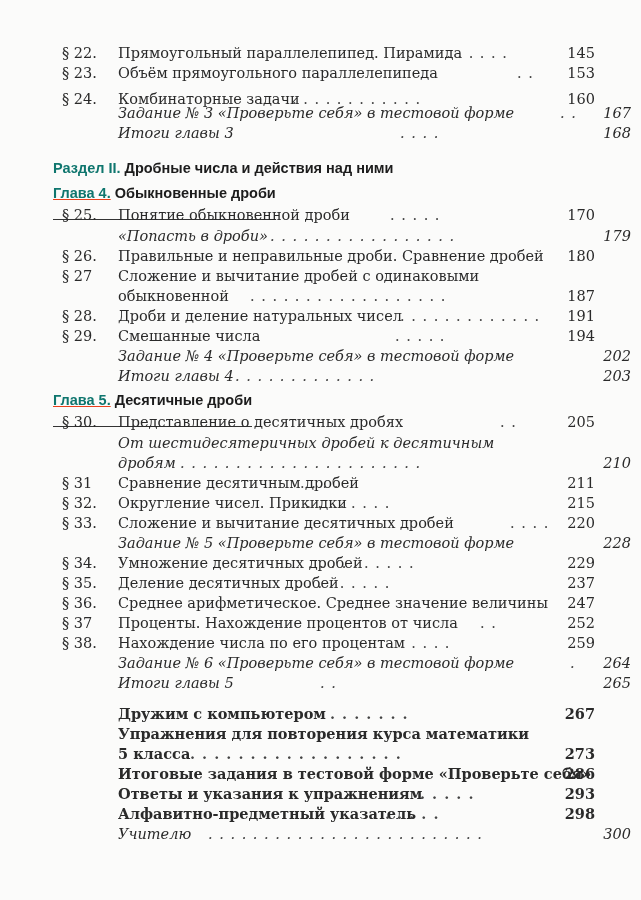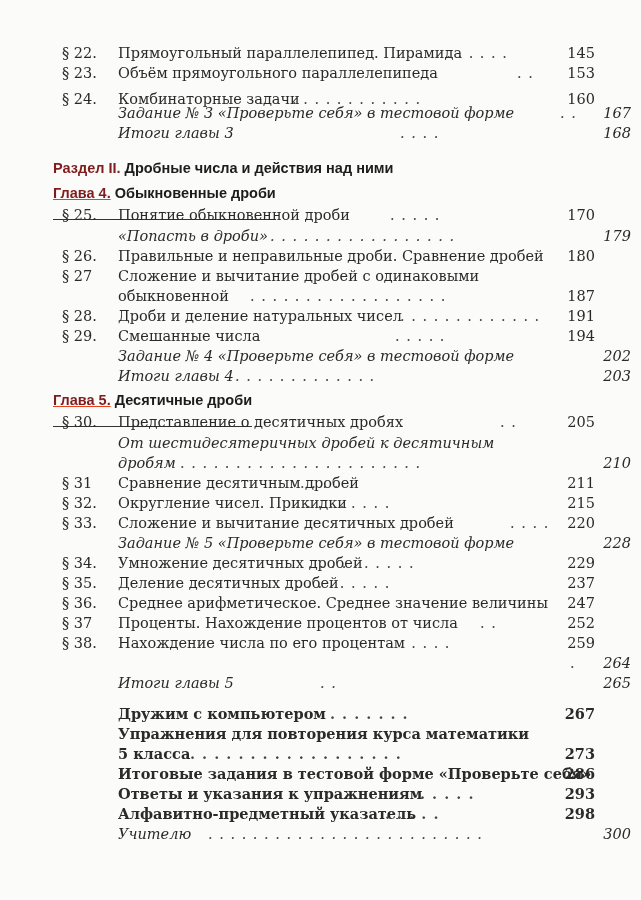--- a/index.html
+++ b/index.html
@@ -18,21 +18,21 @@
     .num { position: absolute; left: 62px; }
     .title { position: absolute; left: 118px; }
     .page-no { position: absolute; right: 46px; }
     .dots { position: absolute; color: #444; letter-spacing: 1px; }
     .italic { font-style: italic; padding-left: 36px; }
     .bold { font-weight: bold; }
     .heading {
       position: absolute; left: 53px; font-family: "Liberation Sans", "DejaVu Sans", sans-serif;
       font-weight: bold; font-size: 14.5px; line-height: 20px; white-space: nowrap; color: #1c1c1c;
     }
-    .heading .red { color: #7f1d1d; }
+    .heading .red { color: #0f766e; }
     .heading.chapter { border-bottom: 1.5px solid #333; padding-bottom: 16px; }
     .heading.chapter .red { text-decoration: underline; text-decoration-color: #e8401c; }
   </style>
 </head>
 <body>
 
 <div class="page">
 
   <div class="row" style="top:42px">
     <span class="num">§ 22.</span>
@@ -185,20 +185,21 @@
     <span class="dots" style="left:480px">.      .</span>
     <span class="page-no">252</span>
   </div>
   <div class="row" style="top:632px">
     <span class="num">§ 38.</span>
     <span class="title">Нахождение числа по его процентам</span>
     <span class="dots" style="left:400px">.    .    .    .    .</span>
     <span class="page-no">259</span>
   </div>
   <div class="row italic" style="top:652px">
+    <span class="title">Задание № 6 «Проверьте себя» в тестовой форме</span>
     <span class="dots" style="left:570px">.</span>
     <span class="page-no">264</span>
   </div>
   <div class="row italic" style="top:672px">
     <span class="title">Итоги главы 5</span>
     <span class="dots" style="left:320px">.          .</span>
     <span class="page-no">265</span>
   </div>
 
   <div class="row bold" style="top:703px">

